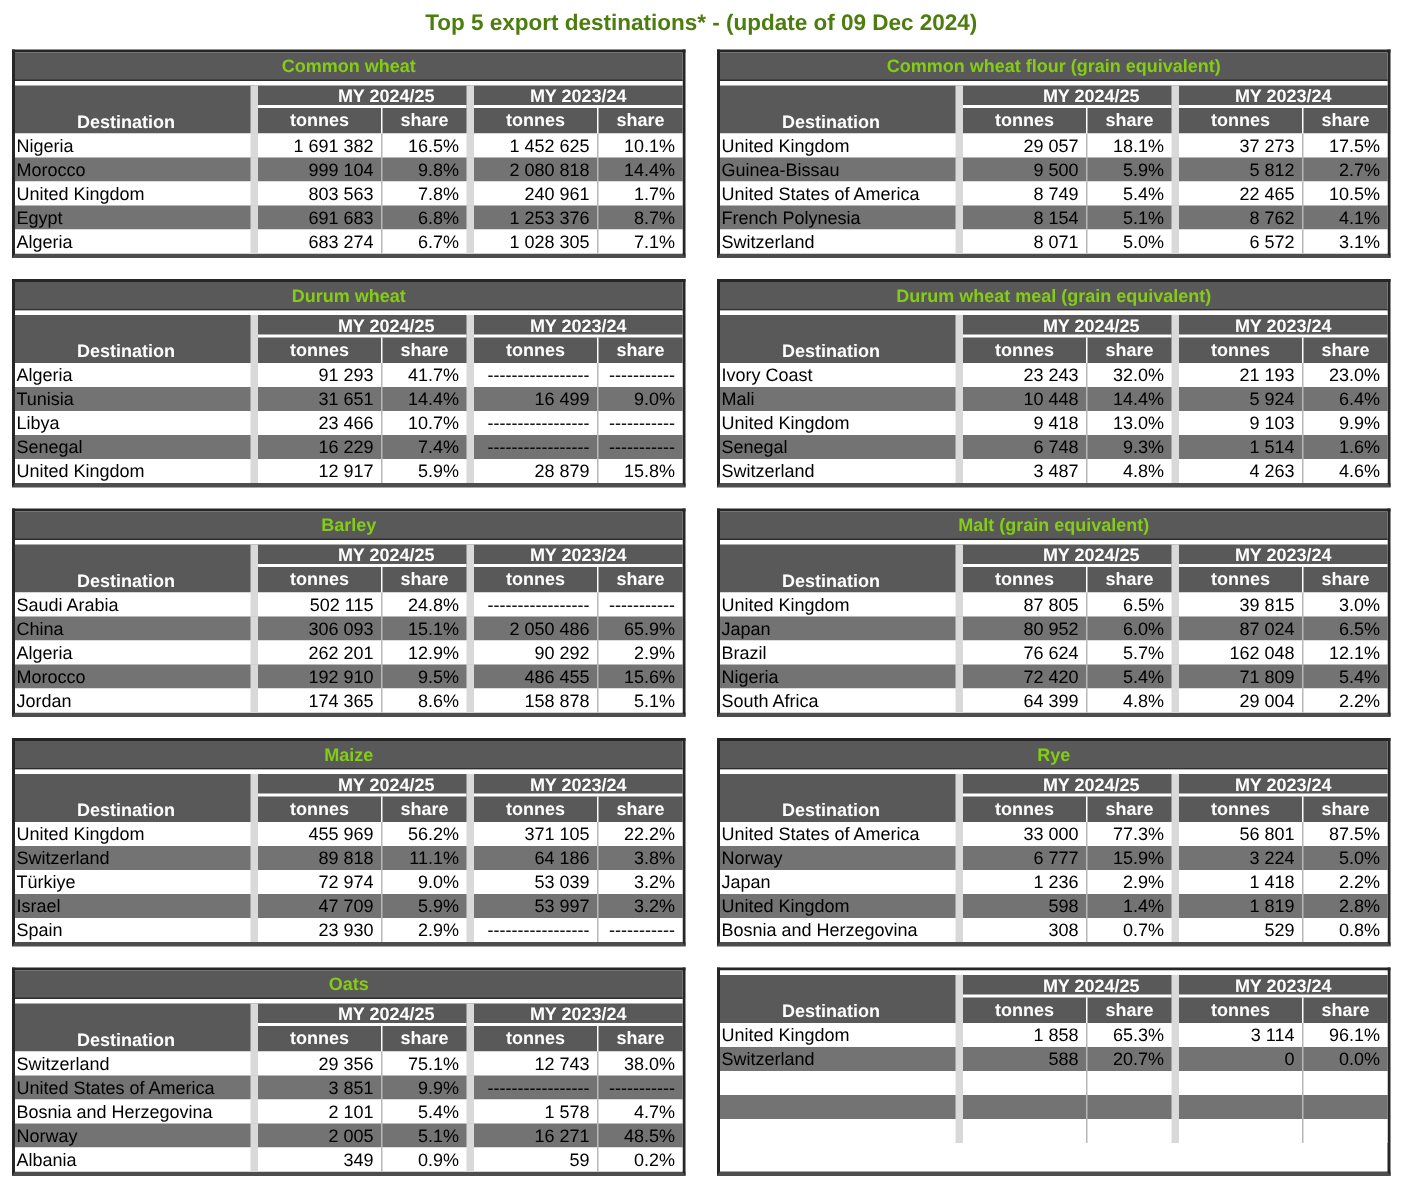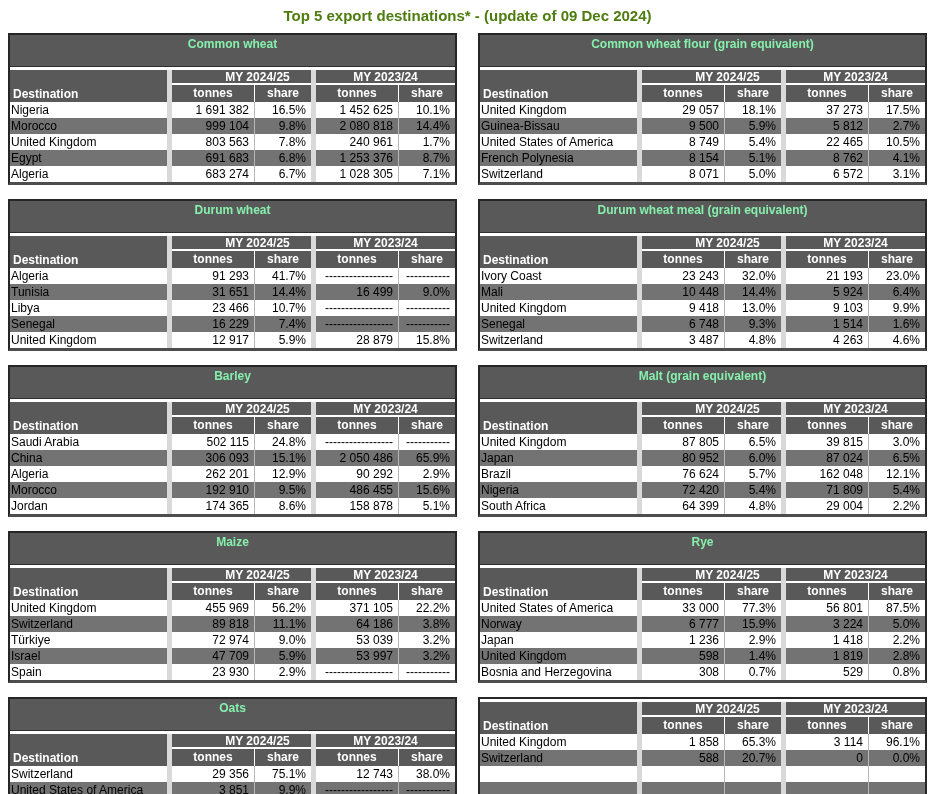--- a/index.html
+++ b/index.html
@@ -21,34 +21,34 @@
     column-gap:21px;
     row-gap:14px;
   }
   .tbl {
     --cols:1fr 5px 82px 57px 5px 82px 57px;
     border:2px solid #262626;
     border-bottom:3px solid #4d4d4d;
     background:#ffffff;
   }
   .tbl-title {
-    height:32px; line-height:19px;
-    background:#595959; color:#86efac;
+    height:19px; line-height:19px;
+    background:#595959; color:#84cc16;
     font-size:12px; font-weight:bold; text-align:center;
     border-bottom:1px solid #2e2e2e;
   }
   .tgap { height:3px; background:#ffffff; }
   .hdr {
     display:grid;
     grid-template-columns:var(--cols);
     grid-template-rows:15px 17px;
     background:#595959;
     color:#ffffff; font-size:12px; font-weight:bold;
   }
-  .h-dest { grid-column:1; grid-row:1/3; align-self:end; padding:0 12px 1px 3px; white-space:nowrap; overflow:hidden; }
+  .h-dest { grid-column:1; grid-row:1/3; align-self:end; padding:0 12px 1px 3px; white-space:nowrap; overflow:hidden;text-align:center; }
   .h-sep { background:#d9d9d9; }
   .h-sep.s1 { grid-column:2; grid-row:1/3; }
   .h-sep.s2 { grid-column:5; grid-row:1/3; }
   .h-group { text-align:center; line-height:14px; border-bottom:2px solid #ffffff; white-space:nowrap; }
   .h-group.g1 { grid-column:3/5; grid-row:1;padding-left:32px; }
   .h-group.g2 { grid-column:6/8; grid-row:1; }
   .h-col { text-align:center; line-height:16px; }
   .h-col.c1 { grid-column:3; grid-row:2; }
   .h-col.c2 { grid-column:4; grid-row:2; }
   .h-col.c3 { grid-column:6; grid-row:2; }

